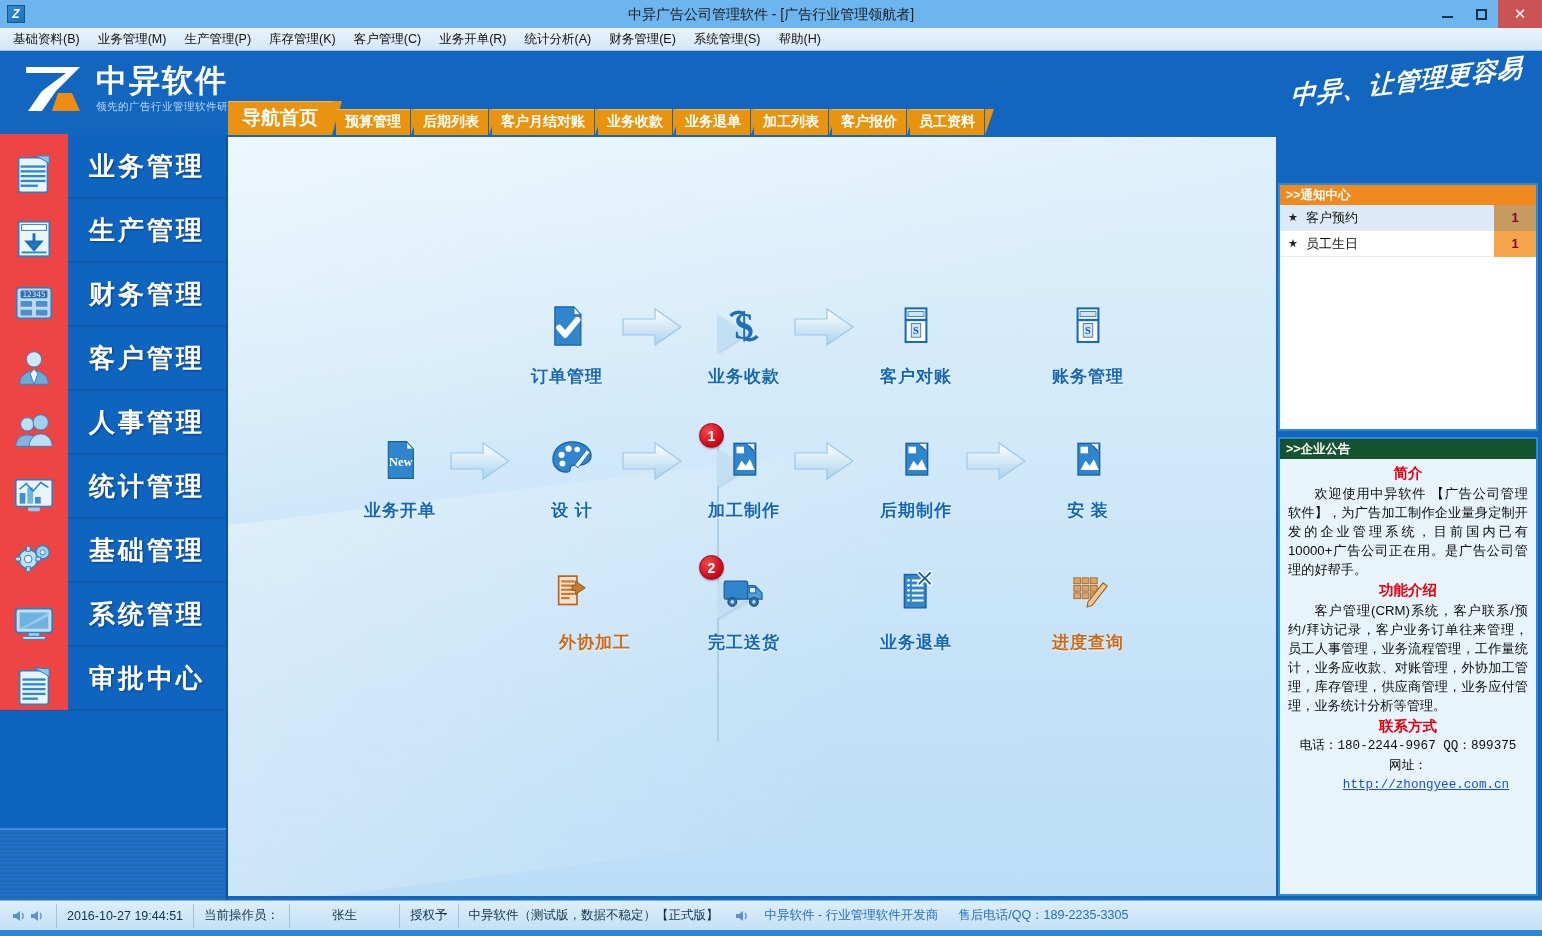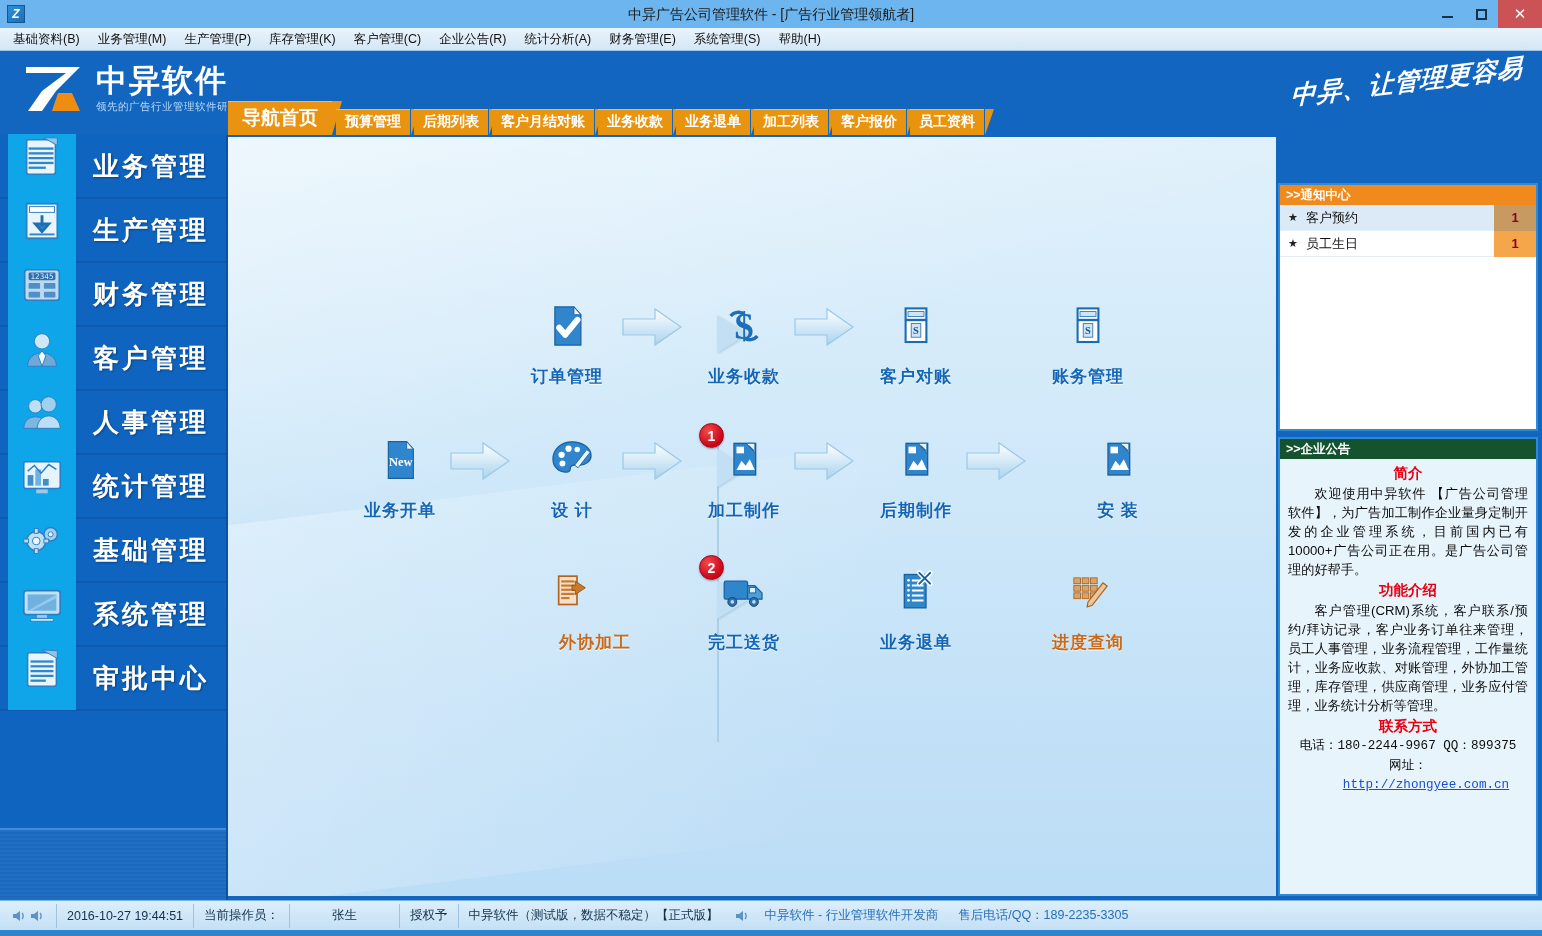--- a/index.html
+++ b/index.html
@@ -134,22 +134,22 @@
     display: flex; flex-direction: column;
     border-right: 2px solid #0d52a0;
   }
   .side-item {
     height: 64px; display: flex; align-items: center;
     border-bottom: 2px solid #0f59ad;
     background: #0f64bf;
   }
   .side-icon {
     width: 68px; flex: 0 0 68px; height: 64px;
-    background: #0ea5e9;
-    display: flex; align-items: flex-start; justify-content: center; margin-left: 8px;
+    background: #ef4444;
+    display: flex; align-items: flex-end; justify-content: center;
   }
   .side-label {
     flex: 1; text-align: center;
     font-size: 26px; color: #ffffff; font-weight: bold;
     letter-spacing: 3px;
     text-shadow: 1px 1px 2px rgba(0,0,0,.35);
   }
   .side-filler { flex: 1 1 auto; background: #0f64bf; }
   .side-foot {
     height: 72px; flex: 0 0 72px;
@@ -312,21 +312,21 @@
       <div class="win-btn close">✕</div>
     </div>
   </div>
 
   <div class="menubar" id="menubar">
       <div class="menu-item">基础资料(B)</div>
       <div class="menu-item">业务管理(M)</div>
       <div class="menu-item">生产管理(P)</div>
       <div class="menu-item">库存管理(K)</div>
       <div class="menu-item">客户管理(C)</div>
-      <div class="menu-item">企业公告(R)</div>
+      <div class="menu-item">业务开单(R)</div>
       <div class="menu-item">统计分析(A)</div>
       <div class="menu-item">财务管理(E)</div>
       <div class="menu-item">系统管理(S)</div>
       <div class="menu-item">帮助(H)</div>
     </div>
 
   <div class="banner">
     <div class="logo-wrap">
       <svg class="logo-mark" viewBox="0 0 66 56">
         <polygon points="4,6 58,6 34,30 20,30 44,12 4,12" fill="#ffffff"></polygon>
@@ -586,21 +586,21 @@
               <svg viewBox="0 0 60 60" width="50" height="50">
                 <rect x="18" y="10" width="26" height="38" fill="#2f86cc" stroke="#1a5f9e" stroke-width="1.6"></rect>
                 <rect x="21" y="14" width="9" height="8" fill="#ffffff"></rect>
                 <path d="M21 42l6-11 5 6 5-8 6 13z" fill="#ffffff"></path>
                 <path d="M33 10l10 0 0 12z" fill="#e8f4fc" stroke="#1a5f9e"></path>
                 <path d="M36 13l6 6" stroke="#1a5f9e" stroke-width="1.4"></path>
               </svg>
             </div>
             <div class="node-label">后期制作</div>
           </div>
-          <div class="node" style="left: 831px; top: 286px;">
+          <div class="node" style="left: 801px; top: 286px;">
             <div class="node-icon">
               <svg viewBox="0 0 60 60" width="50" height="50">
                 <rect x="18" y="10" width="26" height="38" fill="#2f86cc" stroke="#1a5f9e" stroke-width="1.6"></rect>
                 <rect x="21" y="14" width="9" height="8" fill="#ffffff"></rect>
                 <path d="M21 42l6-11 5 6 5-8 6 13z" fill="#ffffff"></path>
                 <path d="M33 10l10 0 0 12z" fill="#e8f4fc" stroke="#1a5f9e"></path>
                 <path d="M36 13l6 6" stroke="#1a5f9e" stroke-width="1.4"></path>
               </svg>
             </div>
             <div class="node-label">安 装</div>

